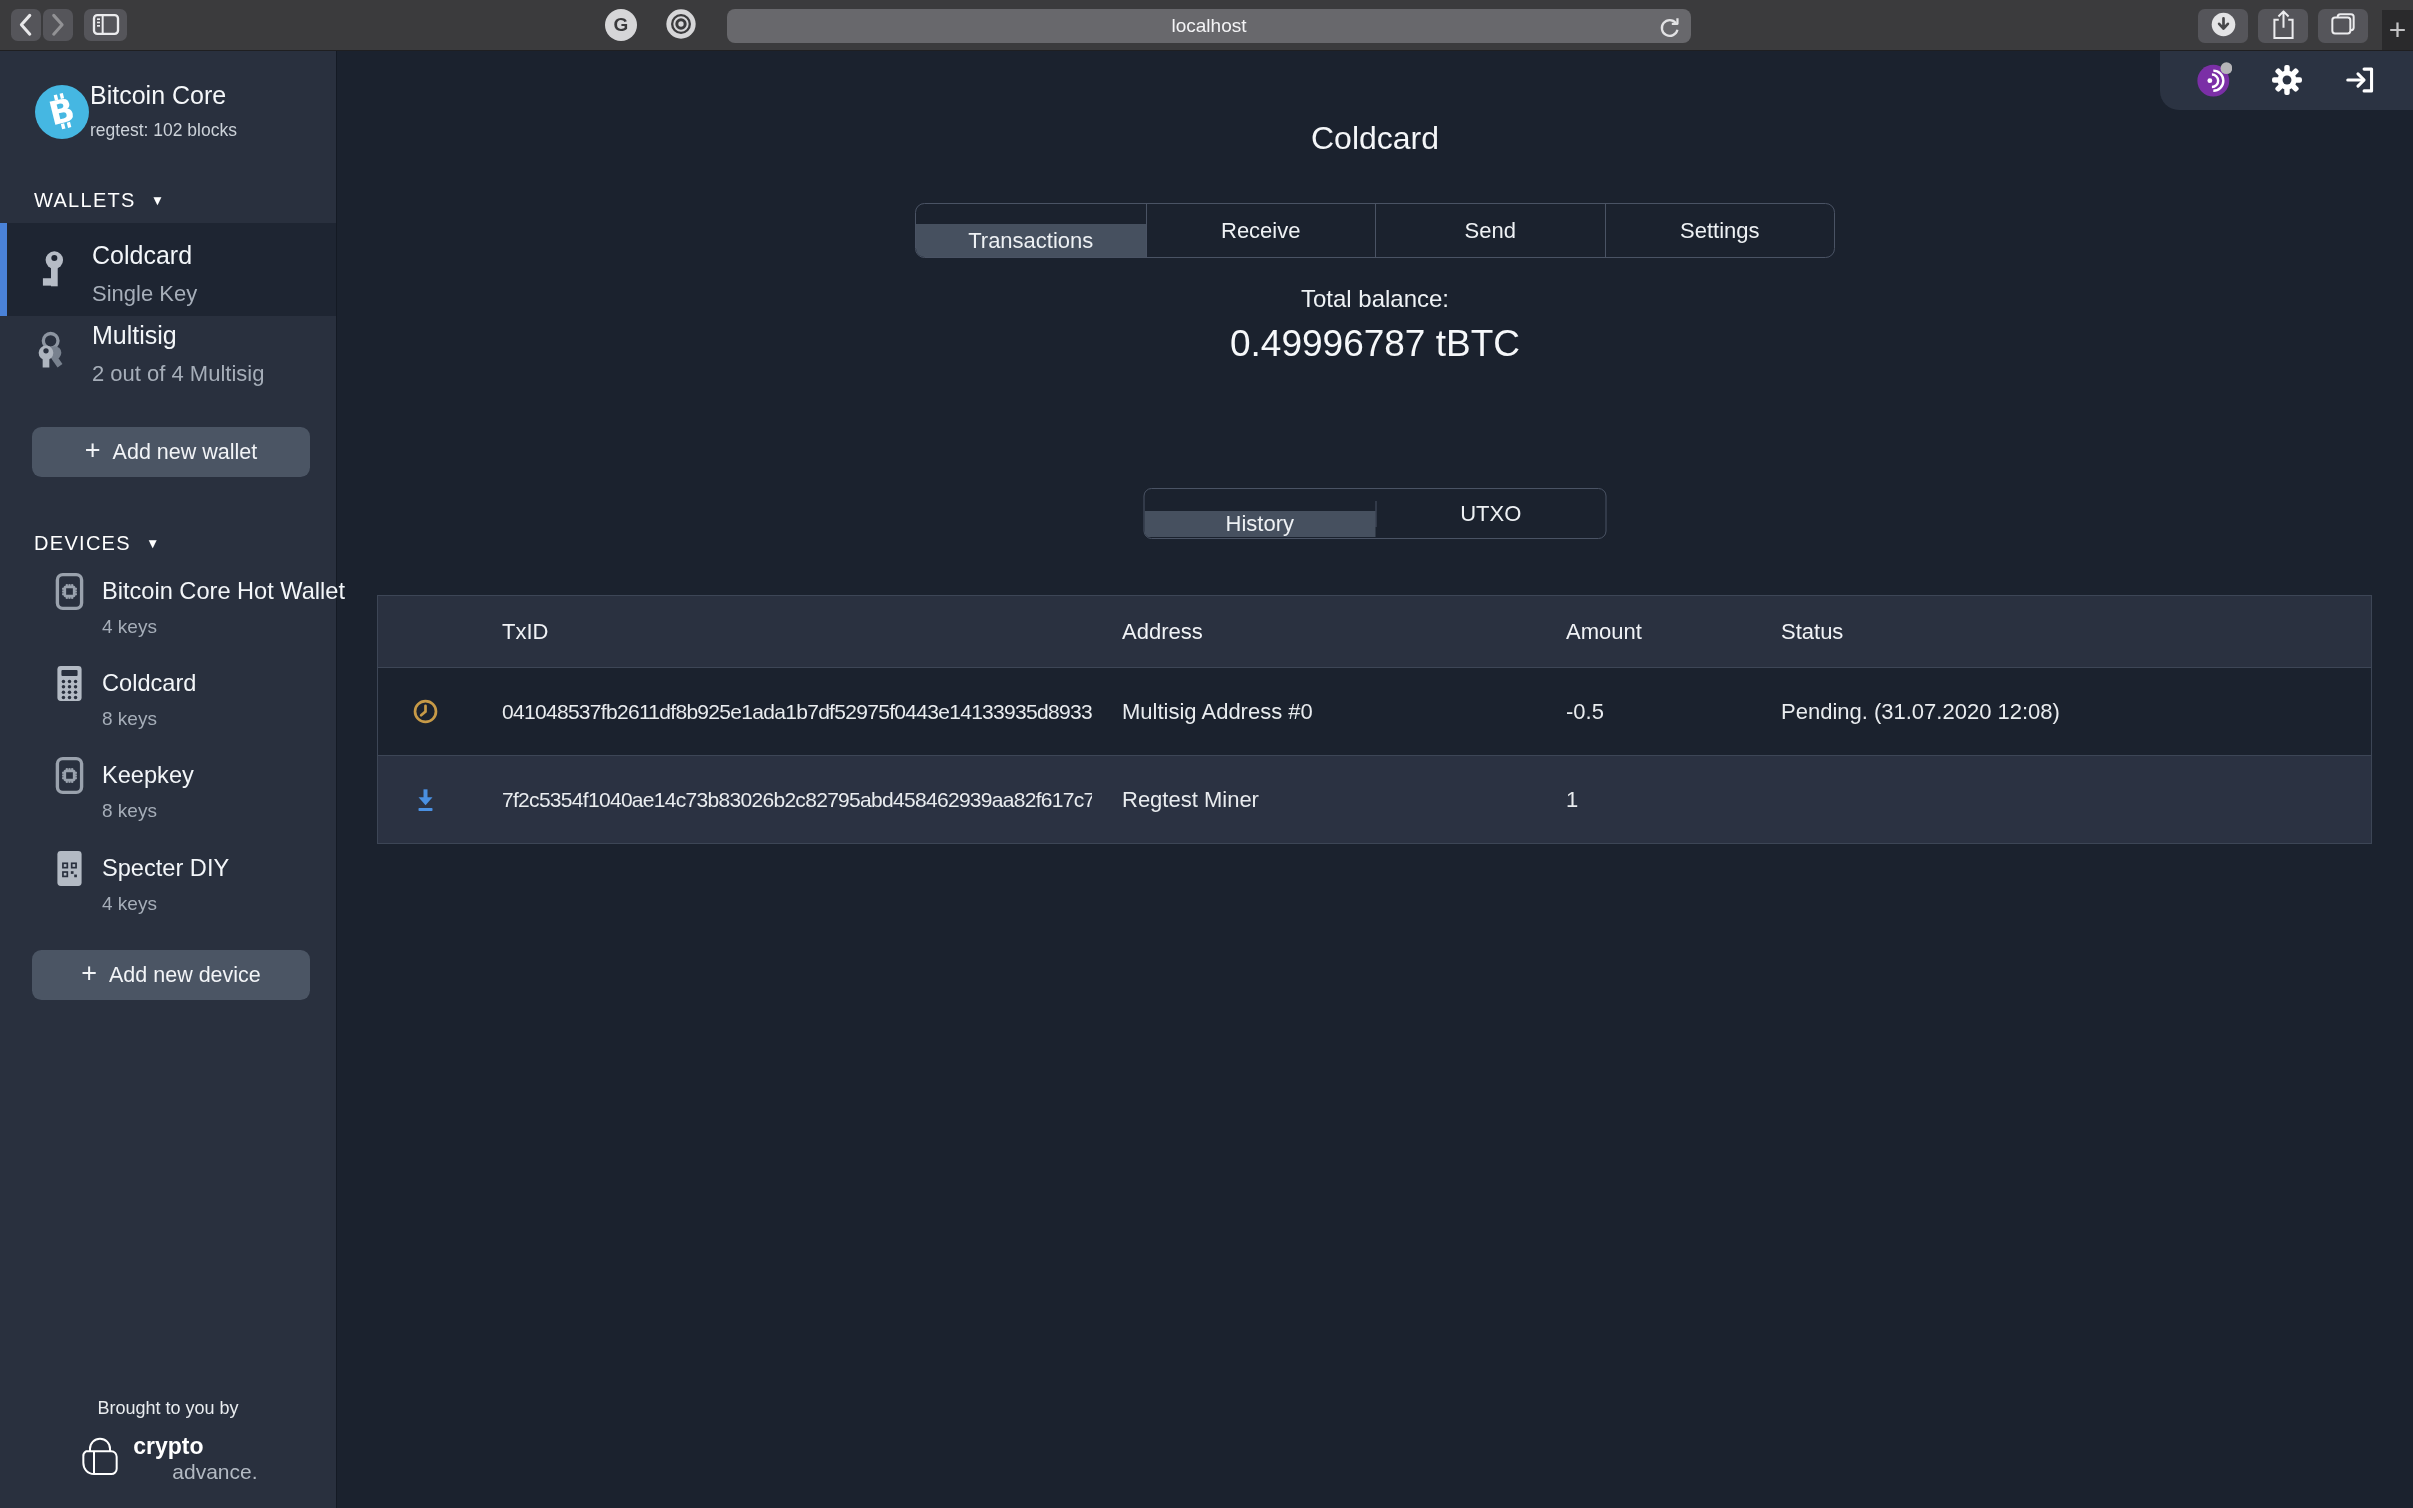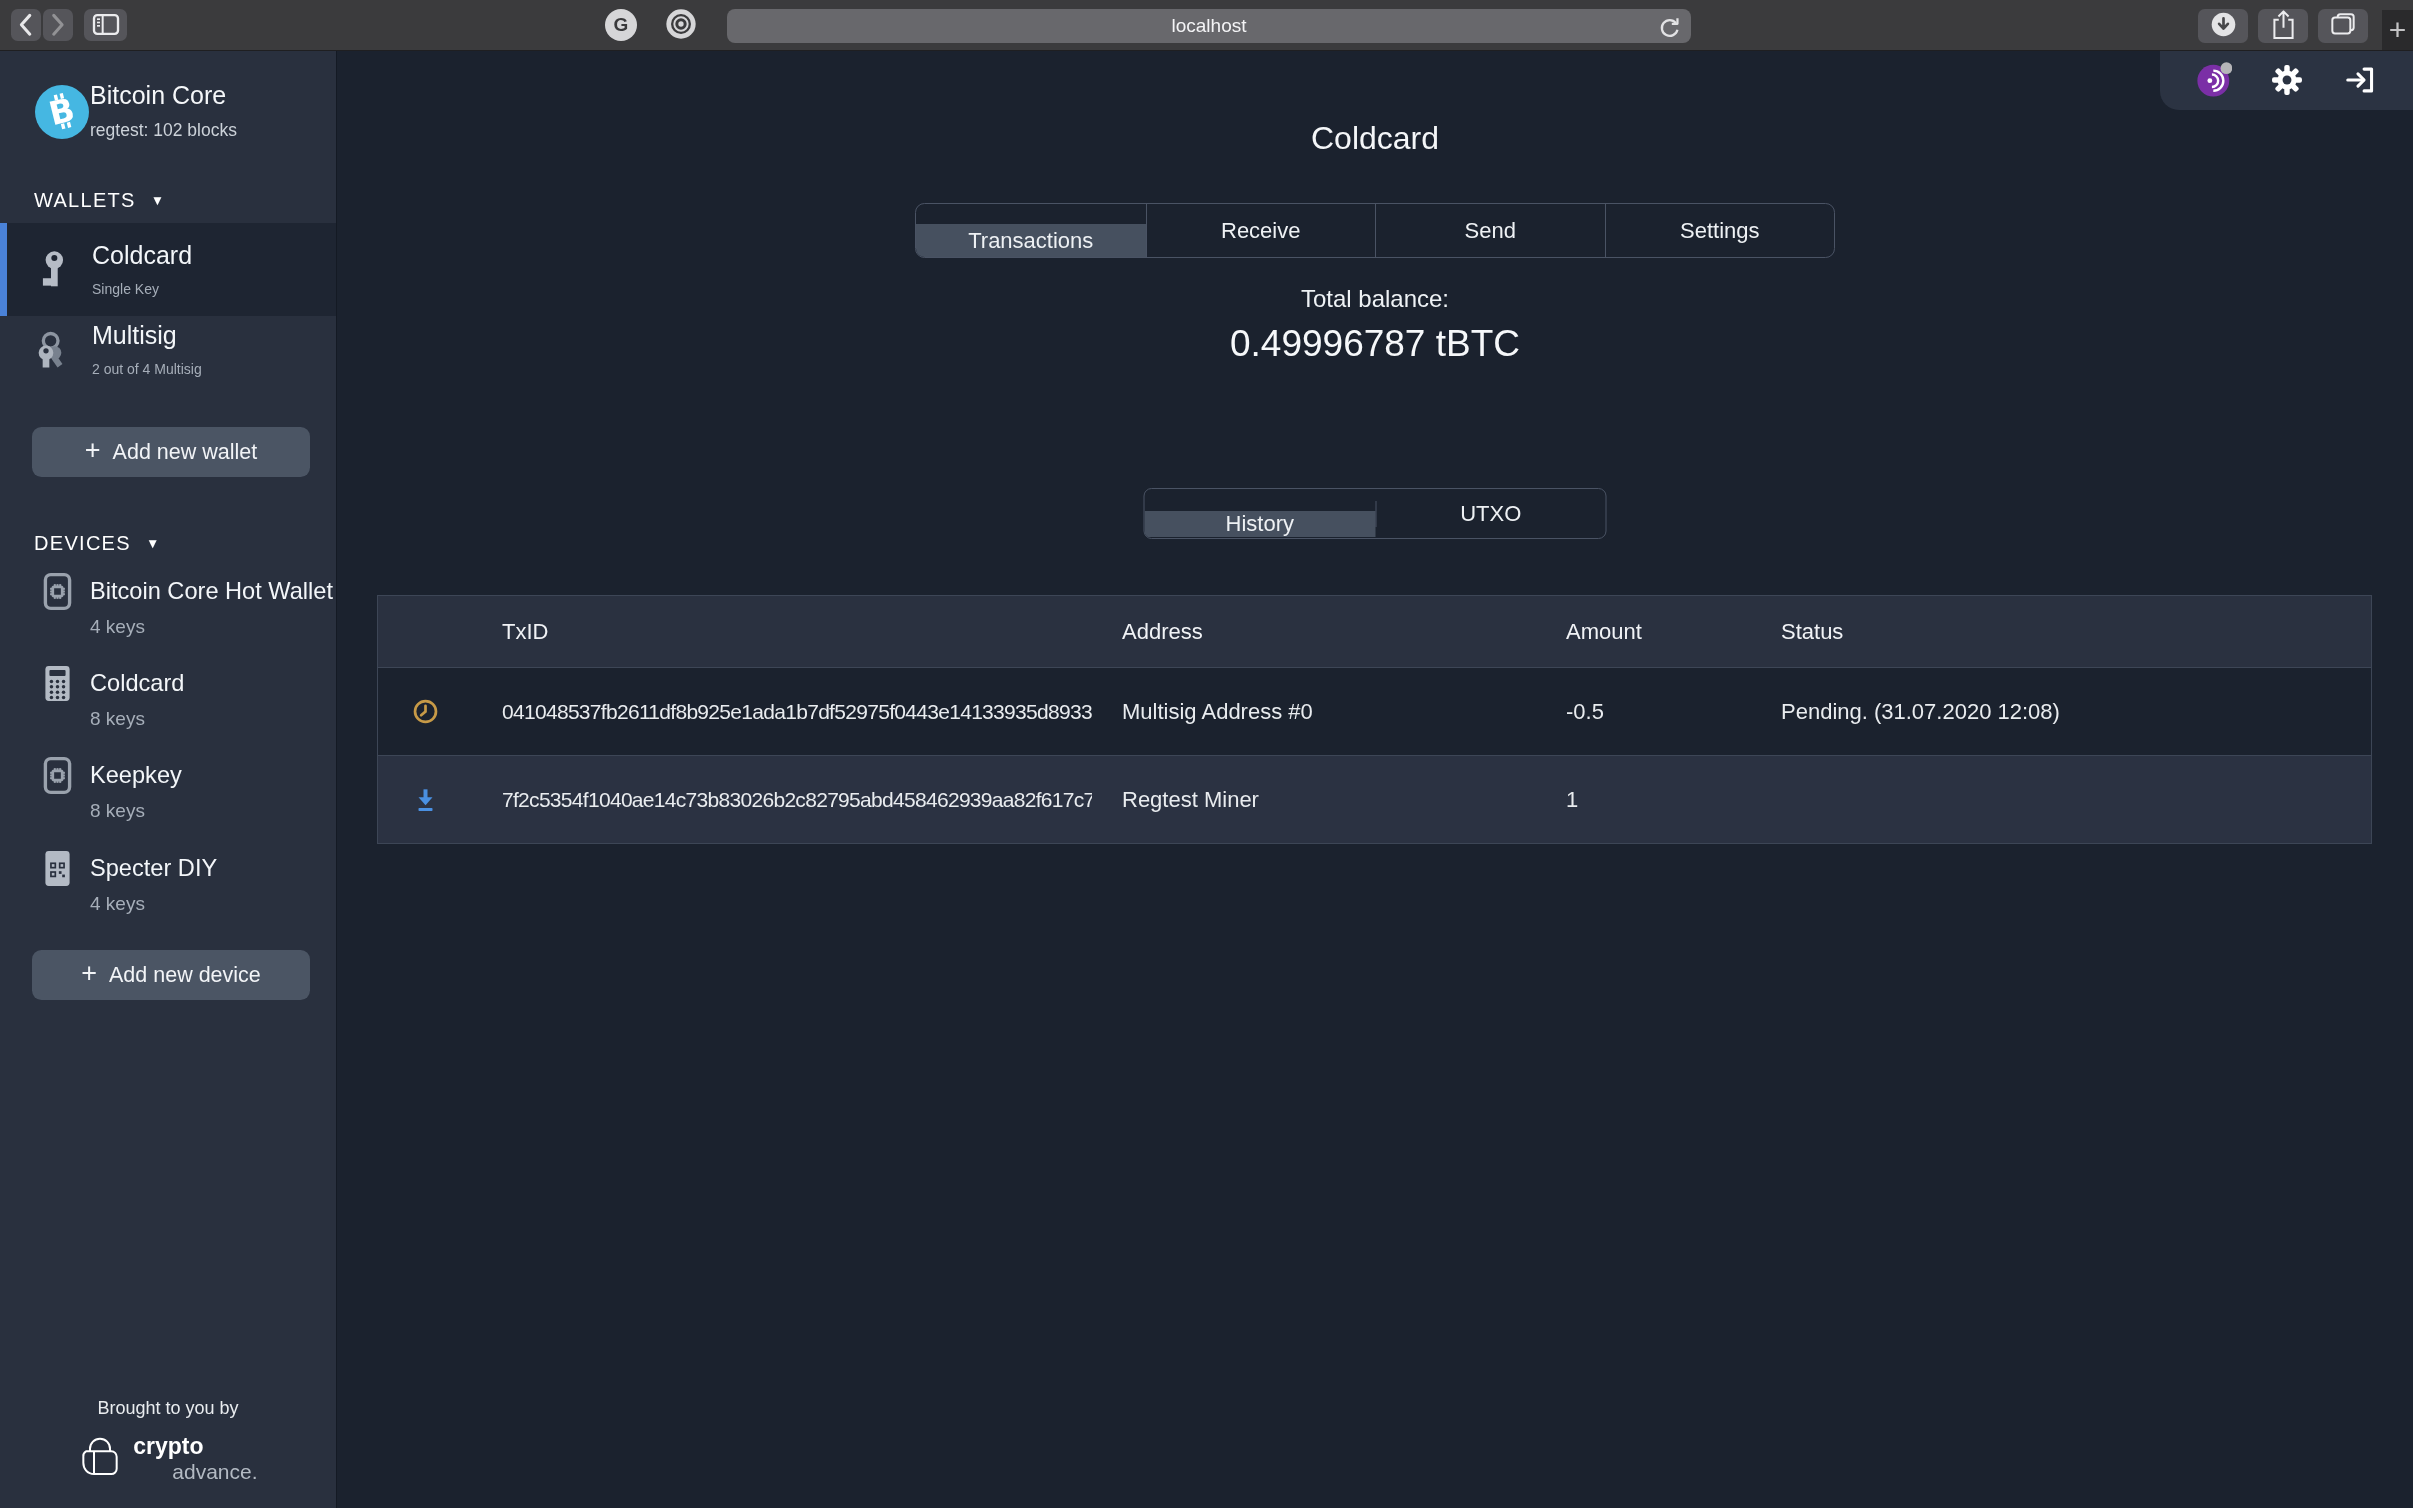--- a/index.html
+++ b/index.html
@@ -32,25 +32,25 @@
   .brand-name { position:absolute; left:90px; top:30px; font-size:25px; color:#f5f7f9; }
   .brand-sub  { position:absolute; left:90px; top:69px; font-size:17.5px; color:#ccd2d9; }
   .sec-head { position:absolute; left:34px; display:flex; align-items:center; gap:15px;
               font-size:20px; letter-spacing:1.3px; color:#ffffff; }
   .sec-head .caret { font-size:13.5px; }
   .side-item { position:absolute; left:0; width:100%; height:93px; }
   .side-item.selected { background:#1e2532; }
   .side-item.selected .selbar { position:absolute; left:0; top:0; bottom:0; width:6.7px; background:#4a82d8; }
   .side-item .wicon { position:absolute; left:38px; top:27px; }
   .side-item .ilabel { position:absolute; left:92px; top:17.5px; font-size:25px; color:#f3f6f9; }
-  .side-item .isub   { position:absolute; left:92px; top:58px; font-size:14px; color:#a6aeb9; }
+  .side-item .isub   { position:absolute; left:92px; top:58px; font-size:22px; color:#a6aeb9; }
   .add-btn { position:absolute; left:32px; width:278px; height:50px; border-radius:9.4px; background:#4b5564;
              display:flex; align-items:center; justify-content:center; gap:12px; color:#f2f4f7; font-size:21.5px; }
   .add-btn .plus { font-size:27px; font-weight:300; line-height:1; margin-top:-2.7px; }
-  .dev-item { position:absolute; left:0; width:100%; height:92px; }
+  .dev-item { position:absolute; left:12px; width:100%; height:92px; }
   .dev-item .dicon { position:absolute; left:42px; top:9.4px; }
   .dev-item .ilabel { position:absolute; left:90px; top:15px; font-size:23.6px; color:#f3f6f9; }
   .dev-item .isub   { position:absolute; left:90px; top:53px; font-size:19px; color:#a6aeb9; }
   .side-footer { position:absolute; bottom:24px; left:0; width:100%; text-align:center; }
   .side-footer .tagline { font-size:18px; color:#e9ecef; margin-bottom:14px; }
   .brandrow { display:inline-flex; align-items:center; gap:10.8px; text-align:left; }
   .brandrow .bname { font-size:23px; font-weight:bold; color:#fff; line-height:1.15; }
   .brandrow .bsuffix { font-size:21px; color:#b3bac3; line-height:1.15;margin-left:39px; }
 
   

